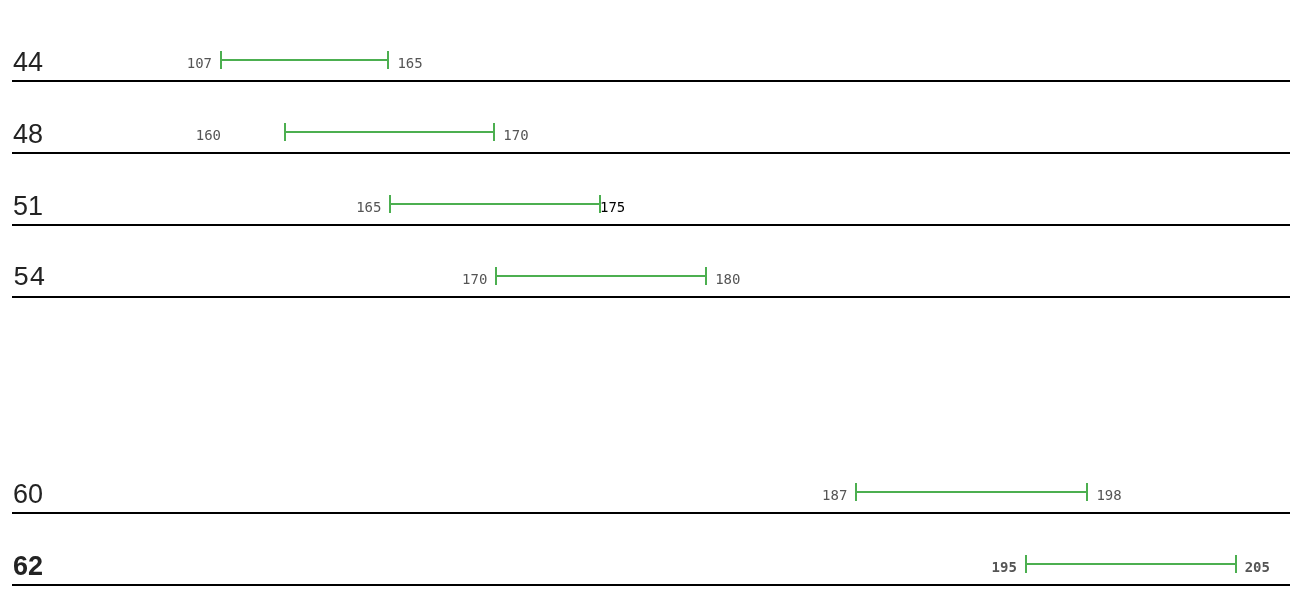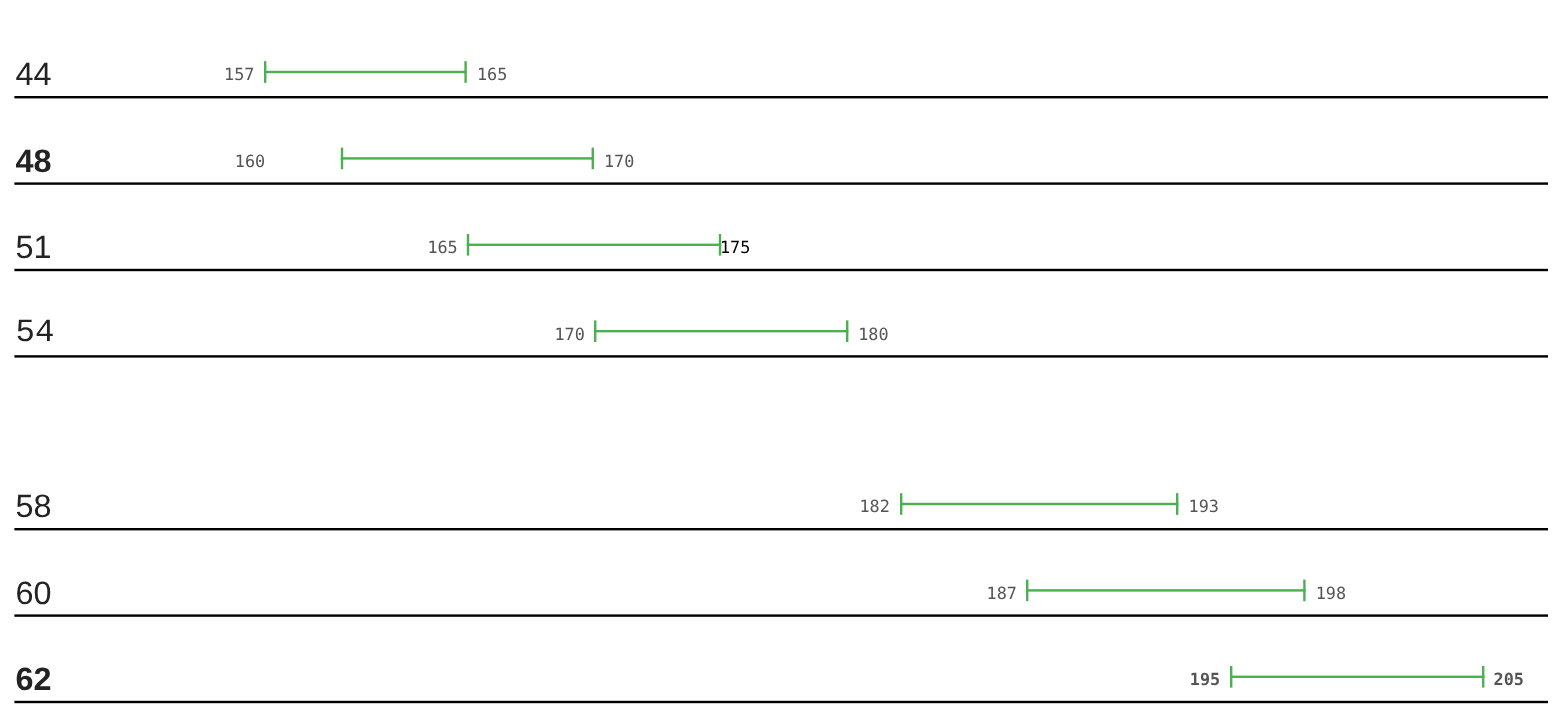--- a/index.html
+++ b/index.html
@@ -82,31 +82,31 @@
   .range-value.value-max {
     text-align: left;
   }
 </style>
 </head>
 <body>
 
 <div id="chart-root" style="background: rgb(255, 255, 255);">
     <div class="chart-row" style="top: 10px;">
       <div class="row-label" style="color: rgb(35, 35, 35);">44</div>
-      <div class="range-value value-min" style="right: 1095px; color: rgb(85, 85, 85);">157</div>
+      <div class="range-value value-min" style="right: 1095px; color: rgb(85, 85, 85);">107</div>
       <div class="range-track" style="left: 220px; width: 169.44px;">
         <div class="range-line" style="background: rgb(76, 175, 80);"></div>
         <div class="range-cap cap-left" style="background: rgb(76, 175, 80);"></div>
         <div class="range-cap cap-right" style="background: rgb(76, 175, 80);"></div>
       </div>
       <div class="range-value value-max" style="left: 397.44px; color: rgb(85, 85, 85);">165</div>
       <div class="row-separator" style="background: rgb(0, 0, 0);"></div>
     </div>
     <div class="chart-row" style="top: 82px;">
-      <div class="row-label" style="color: rgb(35, 35, 35); font-weight: bold;">48</div>
+      <div class="row-label" style="color: rgb(35, 35, 35);">48</div>
       <div class="range-value value-min" style="right: 1086px; color: rgb(85, 85, 85);">160</div>
       <div class="range-track" style="left: 283.54px; width: 211.8px;">
         <div class="range-line" style="background: rgb(76, 175, 80);"></div>
         <div class="range-cap cap-left" style="background: rgb(76, 175, 80);"></div>
         <div class="range-cap cap-right" style="background: rgb(76, 175, 80);"></div>
       </div>
       <div class="range-value value-max" style="left: 503.34px; color: rgb(85, 85, 85);">170</div>
       <div class="row-separator" style="background: rgb(0, 0, 0);"></div>
     </div>
     <div class="chart-row" style="top: 154px;">
@@ -124,31 +124,20 @@
       <div class="row-label" style="color: rgb(35, 35, 35); font-family: Liberation Mono, monospace;">54</div>
       <div class="range-value value-min" style="right: 819.66px; color: rgb(85, 85, 85);">170</div>
       <div class="range-track" style="left: 495.34px; width: 211.8px;">
         <div class="range-line" style="background: rgb(76, 175, 80);"></div>
         <div class="range-cap cap-left" style="background: rgb(76, 175, 80);"></div>
         <div class="range-cap cap-right" style="background: rgb(76, 175, 80);"></div>
       </div>
       <div class="range-value value-max" style="left: 715.14px; color: rgb(85, 85, 85);">180</div>
       <div class="row-separator" style="background: rgb(0, 0, 0);"></div>
     </div>
-    <div class="chart-row" style="top: 370px;">
-      <div class="row-label" style="color: rgb(35, 35, 35);">58</div>
-      <div class="range-value value-min" style="right: 565.5px; color: rgb(85, 85, 85);">182</div>
-      <div class="range-track" style="left: 749.5px; width: 232.98px;">
-        <div class="range-line" style="background: rgb(76, 175, 80);"></div>
-        <div class="range-cap cap-left" style="background: rgb(76, 175, 80);"></div>
-        <div class="range-cap cap-right" style="background: rgb(76, 175, 80);"></div>
-      </div>
-      <div class="range-value value-max" style="left: 990.48px; color: rgb(85, 85, 85);">193</div>
-      <div class="row-separator" style="background: rgb(0, 0, 0);"></div>
-    </div>
     <div class="chart-row" style="top: 442px;">
       <div class="row-label" style="color: rgb(35, 35, 35);">60</div>
       <div class="range-value value-min" style="right: 459.6px; color: rgb(85, 85, 85);">187</div>
       <div class="range-track" style="left: 855.4px; width: 232.98px;">
         <div class="range-line" style="background: rgb(76, 175, 80);"></div>
         <div class="range-cap cap-left" style="background: rgb(76, 175, 80);"></div>
         <div class="range-cap cap-right" style="background: rgb(76, 175, 80);"></div>
       </div>
       <div class="range-value value-max" style="left: 1096.38px; color: rgb(85, 85, 85);">198</div>
       <div class="row-separator" style="background: rgb(0, 0, 0);"></div>

